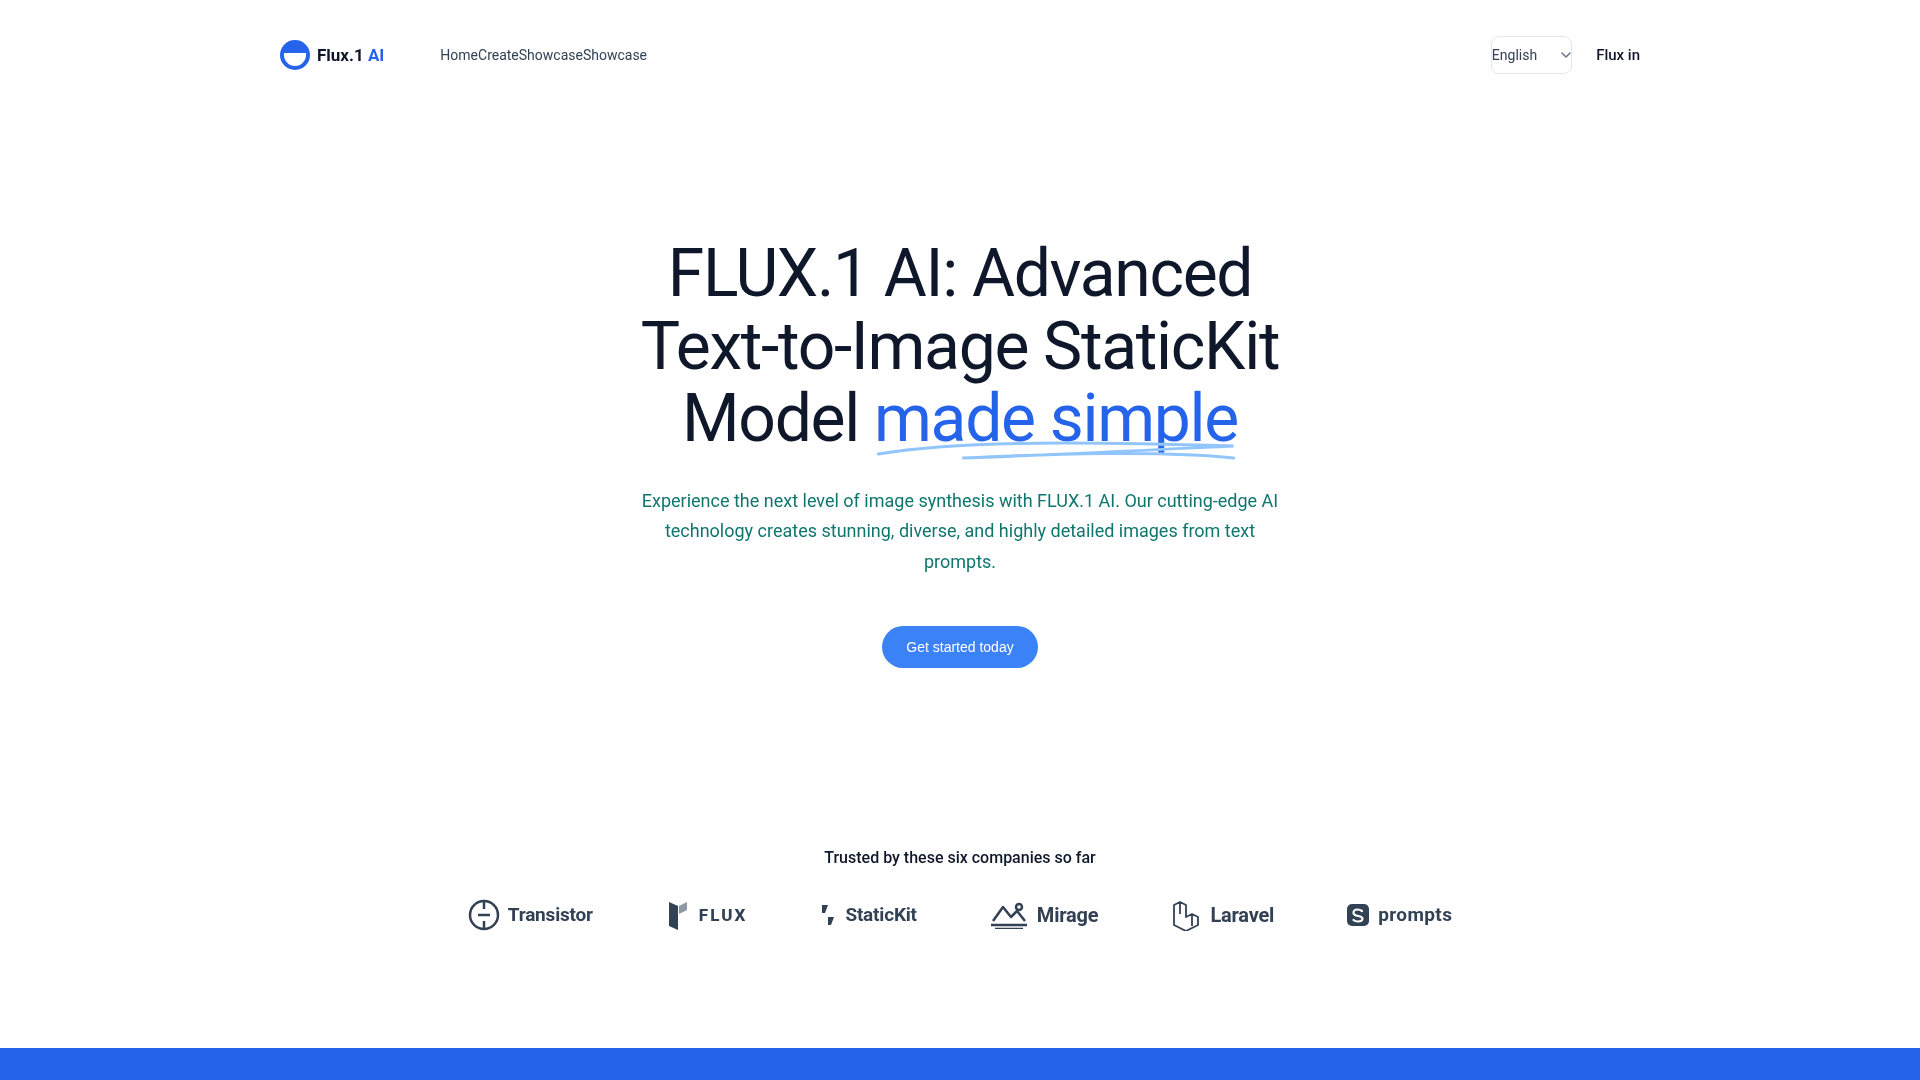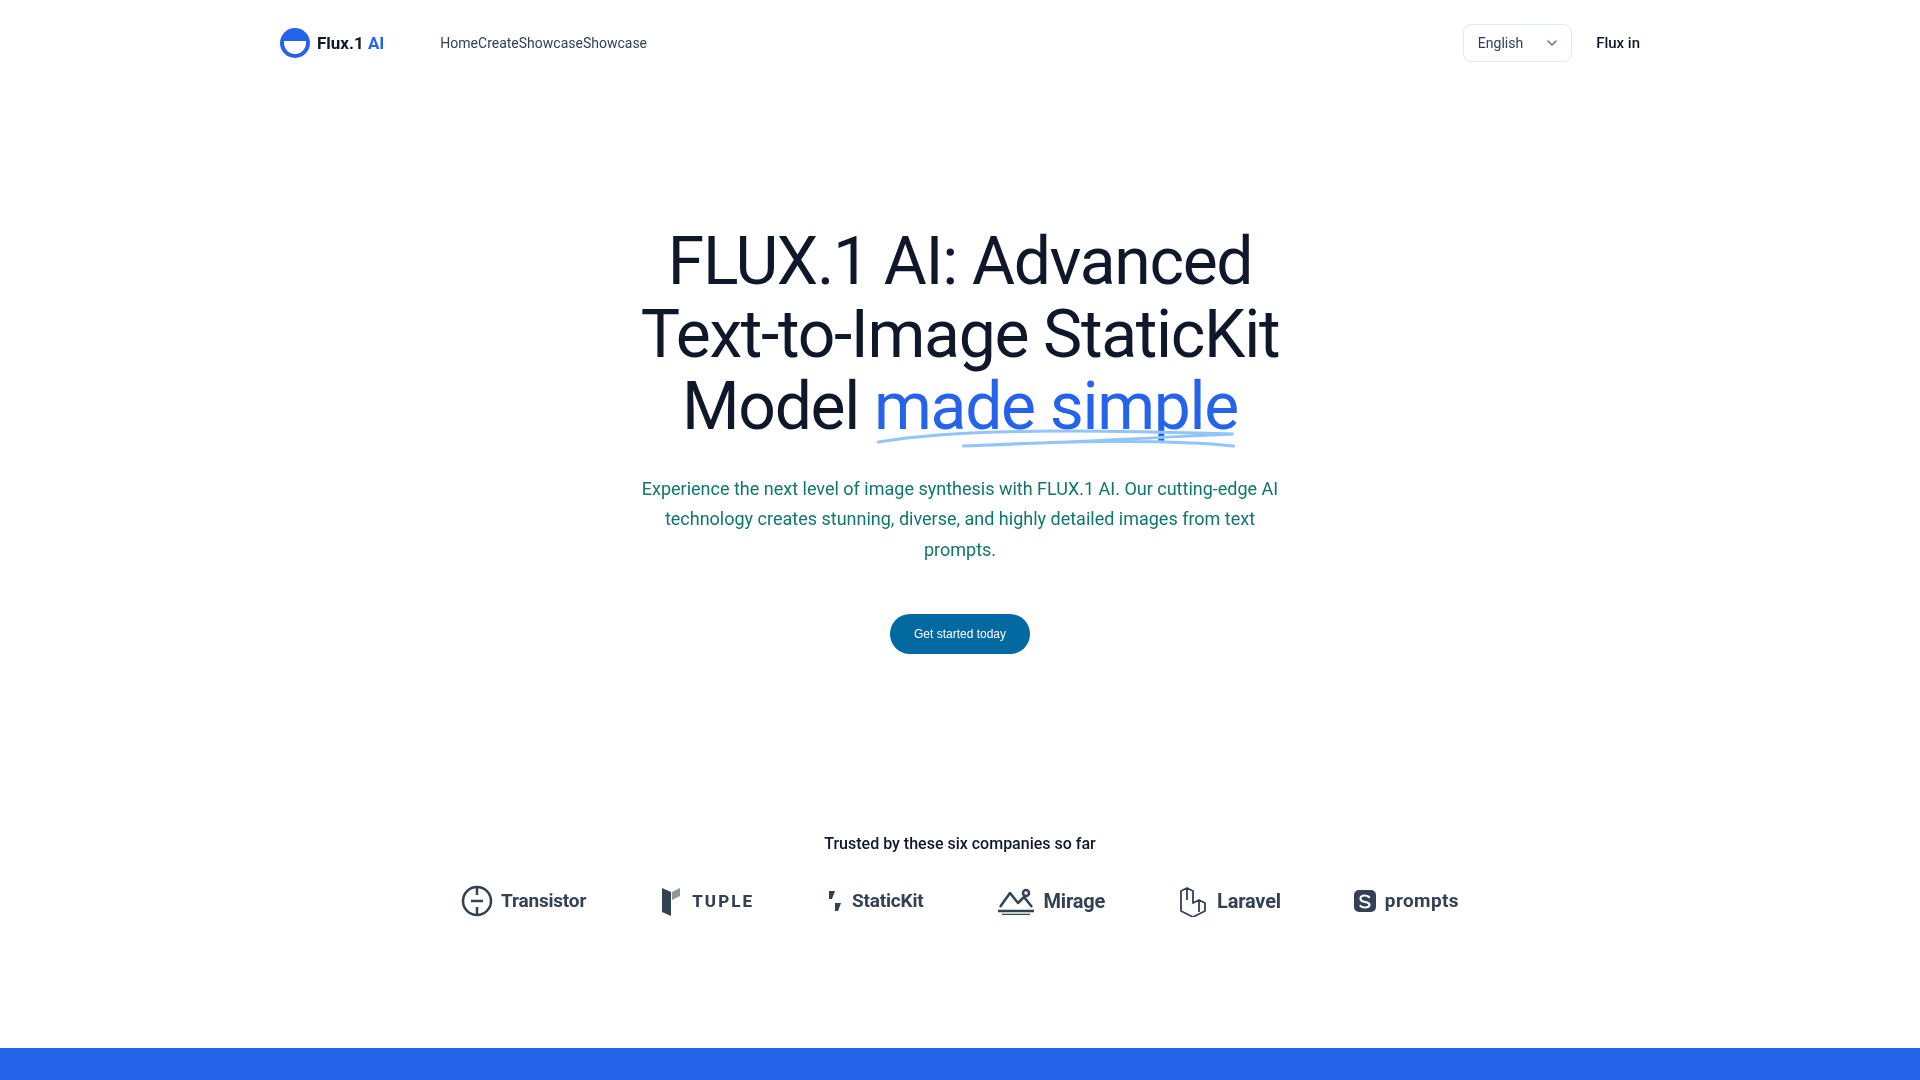--- a/index.html
+++ b/index.html
@@ -13,21 +13,21 @@
       background: #ffffff;
       color: #0f172a;
       width: 1920px;
       height: 1080px;
       overflow: hidden;
       position: relative;
     }
     
     .container {
       max-width: 1456px;
-      margin: 0 auto;
+      margin: 12px auto;
       padding: 0 48px;
     }
     
     
     .header {
       display: flex;
       align-items: center;
       justify-content: space-between;
       padding: 24px 0;
     }
@@ -88,21 +88,21 @@
     .header-right {
       display: flex;
       align-items: center;
       gap: 24px;
     }
     
     .lang-select {
       display: flex;
       align-items: center;
       gap: 24px;
-      padding: 10px 14px;
+      padding: 10px 0;
       border: 1px solid #e2e8f0;
       border-radius: 8px;
       font-size: 14px;
       color: #334155;
       cursor: pointer;
       background: #fff;
     }
     
     .chevron-down {
       width: 10px;
@@ -152,24 +152,24 @@
       line-height: 1.7;
       color: #0f766e;
       max-width: 640px;
       margin: 30px auto 0;
     }
     
     .cta-button {
       display: inline-block;
       margin-top: 48px;
       padding: 13px 24px;
-      background: #0369a1;
+      background: #3b82f6;
       color: #ffffff;
       border-radius: 999px;
-      font-size: 12px;
+      font-size: 14px;
       font-weight: 500;
       cursor: pointer;
       border: none;
     }
     
     
     .trusted {
       margin-top: 180px;
       text-align: center;
     }
@@ -278,21 +278,21 @@
           <line x1="10" y1="16" x2="22" y2="16" stroke="#334155" stroke-width="2.5"></line>
         </svg>
         <span class="company-name">Transistor</span>
       </div>
 
       <div class="company">
         <svg class="company-icon" width="26" height="30" viewBox="0 0 26 30">
           <path d="M4 2 L4 26 L13 30 L13 6 Z" fill="#334155"></path>
           <path d="M14 6 L22 2 L22 10 L14 14 Z" fill="#334155" opacity="0.55"></path>
         </svg>
-        <span class="company-name tuple-name">TUPLE</span>
+        <span class="company-name tuple-name">FLUX</span>
       </div>
 
       <div class="company">
         <svg class="company-icon" width="18" height="24" viewBox="0 0 18 24">
           <path d="M3 2 L9 2 L6 10 L3 10 Z" fill="#334155"></path>
           <path d="M9 14 L15 14 L12 22 L9 22 Z" fill="#334155"></path>
         </svg>
         <span class="company-name">StaticKit</span>
       </div>
 

